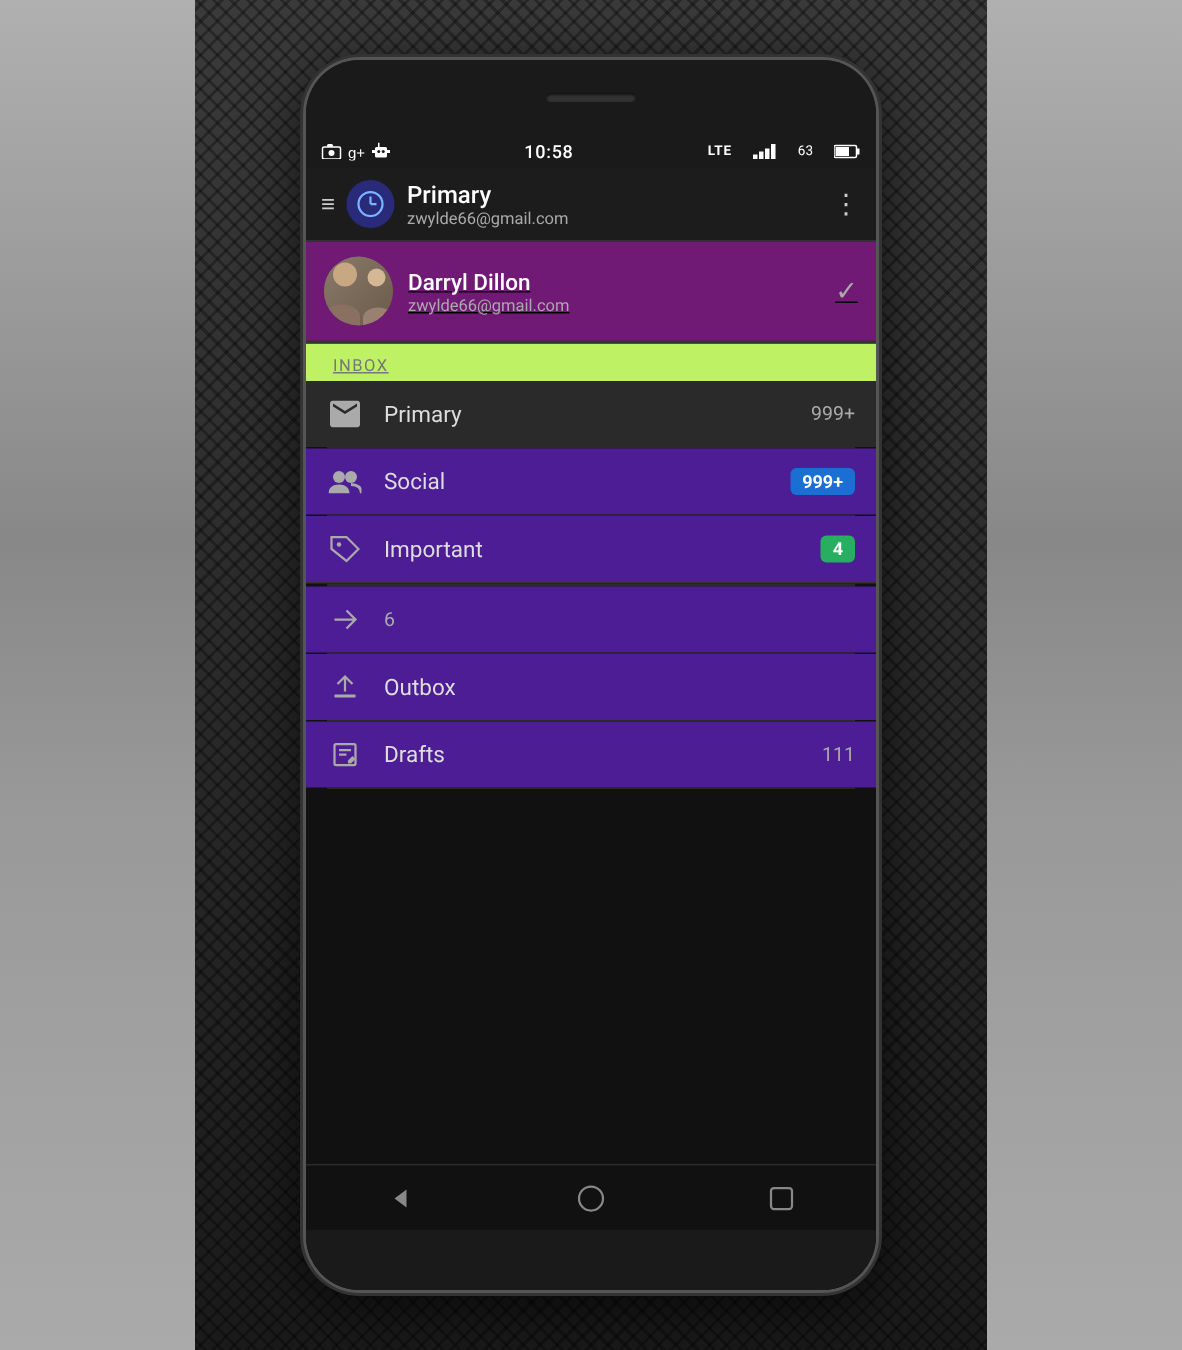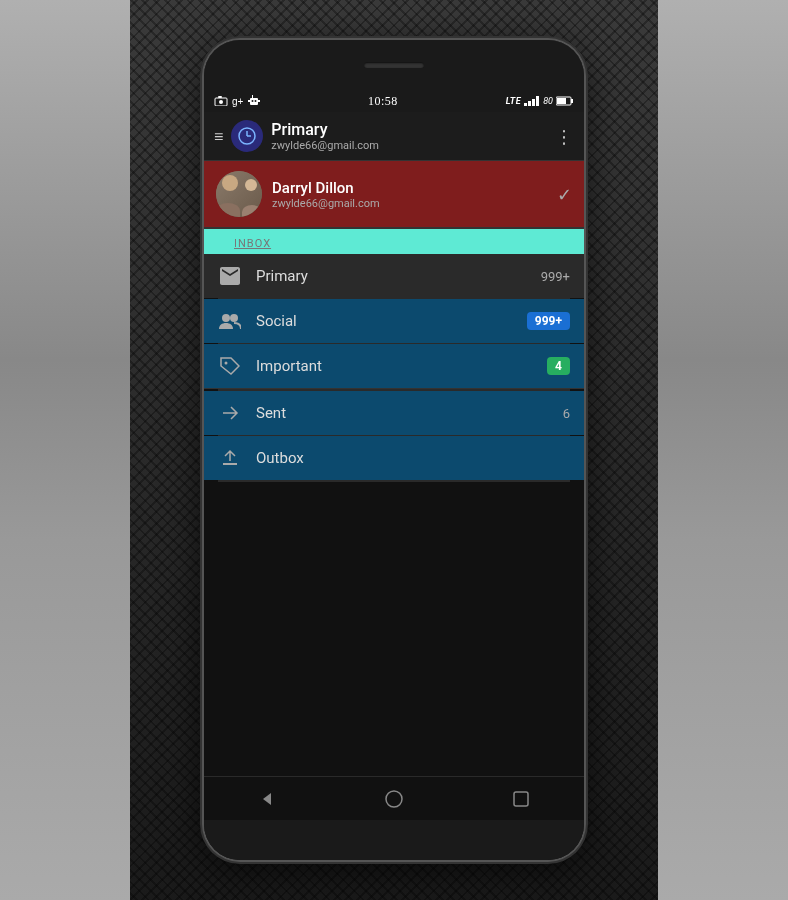--- a/index.html
+++ b/index.html
@@ -99,30 +99,28 @@
       display: flex;
       align-items: center;
       gap: 4px;
     }
 
     .status-time {
       color: #fff;
       font-size: 12px;
       font-weight: 500;
       letter-spacing: 0.5px;
-      font-family: Liberation Serif, serif;
     }
 
     .status-right {
       display: flex;
       align-items: flex-start;
-      gap: 3px;
+      gap: 14px;
       color: #fff;
       font-size: 10px;
-      font-style: italic;
     }
 
     .lte-badge {
       color: #fff;
       font-size: 9px;
       font-weight: bold;
       letter-spacing: 0.5px;
     }
 
     
@@ -180,27 +178,28 @@
 
     .header-overflow {
       color: #ccc;
       font-size: 18px;
       cursor: pointer;
       letter-spacing: 1px;
     }
 
     
     .account-panel {
-      background: #7f1d1d;
+      background: #701a75;
       padding: 10px 12px;
       display: flex;
       align-items: center;
       gap: 10px;
       border-bottom: 1px solid #333;
       flex-shrink: 0;
+      text-decoration: underline;
     }
 
     .avatar {
       width: 46px;
       height: 46px;
       border-radius: 50%;
       background: linear-gradient(135deg, #8a7a6a 0%, #6a5a4a 100%);
       overflow: hidden;
       flex-shrink: 0;
       display: flex;
@@ -231,37 +230,37 @@
 
     
     .divider {
       height: 1px;
       background: #333;
       flex-shrink: 0;
     }
 
     
     .section-label {
-      background: #5eead4;
-      padding: 8px 30px 4px;
+      background: #bef264;
+      padding: 8px 18px 4px;
       color: #777;
       font-size: 11px;
       letter-spacing: 1px;
       flex-shrink: 0;
       text-decoration: underline;
     }
 
     
     .nav-item {
       display: flex;
       align-items: center;
       padding: 10px 14px;
       gap: 14px;
       cursor: pointer;
-      background: #0c4a6e;
+      background: #4c1d95;
       flex-shrink: 0;
     }
 
     .nav-item.active {
       background: #2a2a2a;
     }
 
     .nav-item-icon {
       width: 24px;
       height: 24px;
@@ -382,21 +381,21 @@
     </div>
     <div class="status-time">10:58</div>
     <div class="status-right">
       <span class="lte-badge">LTE</span>
       <svg width="16" height="10" viewBox="0 0 16 10">
         <rect x="0" y="7" width="3" height="3" fill="white"></rect>
         <rect x="4" y="5" width="3" height="5" fill="white"></rect>
         <rect x="8" y="3" width="3" height="7" fill="white"></rect>
         <rect x="12" y="0" width="3" height="10" fill="white"></rect>
       </svg>
-      <span style="color:#fff;font-size:9px;">80</span>
+      <span style="color:#fff;font-size:9px;">63</span>
       <svg width="18" height="10" viewBox="0 0 18 10">
         <rect x="0" y="1" width="15" height="8" rx="1" fill="none" stroke="white" stroke-width="1"></rect>
         <rect x="15" y="3" width="2" height="4" fill="white"></rect>
         <rect x="1" y="2" width="9" height="6" fill="white"></rect>
       </svg>
     </div>
   </div>
 
   <div class="app-content">
 
@@ -487,38 +486,49 @@
 
 
       <div class="inbox-separator"></div>
 
       <div class="nav-item">
         <div class="nav-item-icon">
           <svg width="18" height="18" viewBox="0 0 18 18" fill="none" stroke="#aaa" stroke-width="1.5">
             <path d="M2 9h14M10 3l6 6-6 6"></path>
           </svg>
         </div>
-        <span class="nav-item-label">Sent</span>
         <span class="badge-plain">6</span>
       </div>
 
       <div class="inbox-separator"></div>
 
       <div class="nav-item">
         <div class="nav-item-icon">
           <svg width="18" height="18" viewBox="0 0 18 18" fill="none" stroke="#aaa" stroke-width="1.5">
             <path d="M9 2v10M4 7l5-5 5 5"></path>
             <path d="M2 14h14v2H2z" fill="#aaa" stroke="none"></path>
           </svg>
         </div>
         <span class="nav-item-label">Outbox</span>
       </div>
 
       <div class="inbox-separator"></div>
 
+      <div class="nav-item">
+        <div class="nav-item-icon">
+          <svg width="18" height="18" viewBox="0 0 18 18" fill="none" stroke="#aaa" stroke-width="1.5">
+            <rect x="2" y="2" width="14" height="14" rx="1"></rect>
+            <line x1="5" y1="6" x2="13" y2="6"></line>
+            <line x1="5" y1="9" x2="10" y2="9"></line>
+            <path d="M11 13l3-3 2 2-3 3h-2v-2z" fill="#aaa" stroke="none"></path>
+          </svg>
+        </div>
+        <span class="nav-item-label">Drafts</span>
+        <span class="badge-plain">111</span>
+      </div>
 
       <div class="inbox-separator"></div>
 
     </div>
 
     <div class="bottom-nav">
       <div class="nav-btn">
         <svg width="20" height="20" viewBox="0 0 20 20">
           <polygon points="14,4 6,10 14,16" fill="#888"></polygon>
         </svg>

